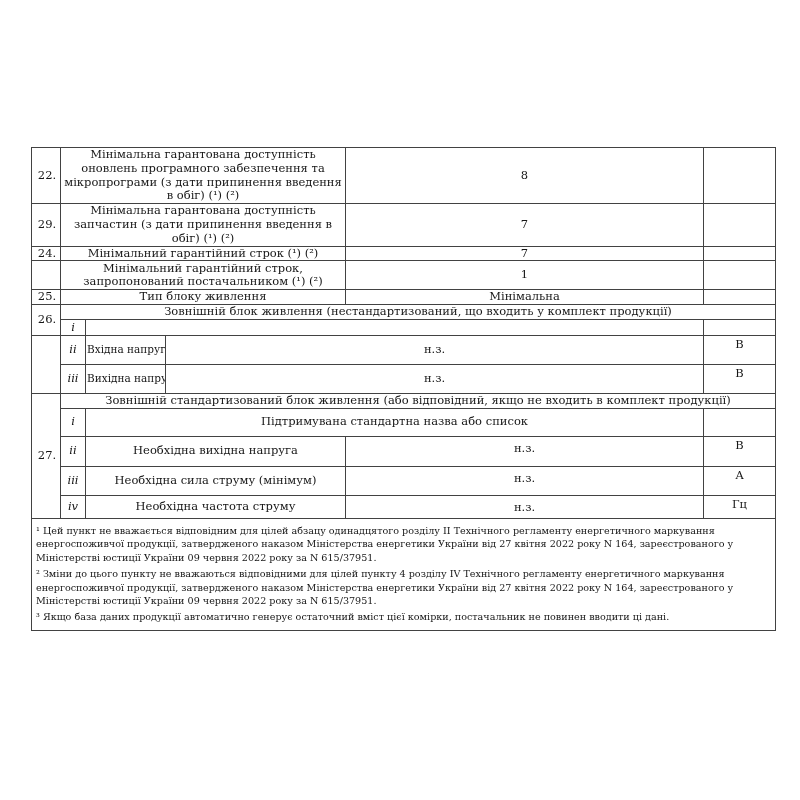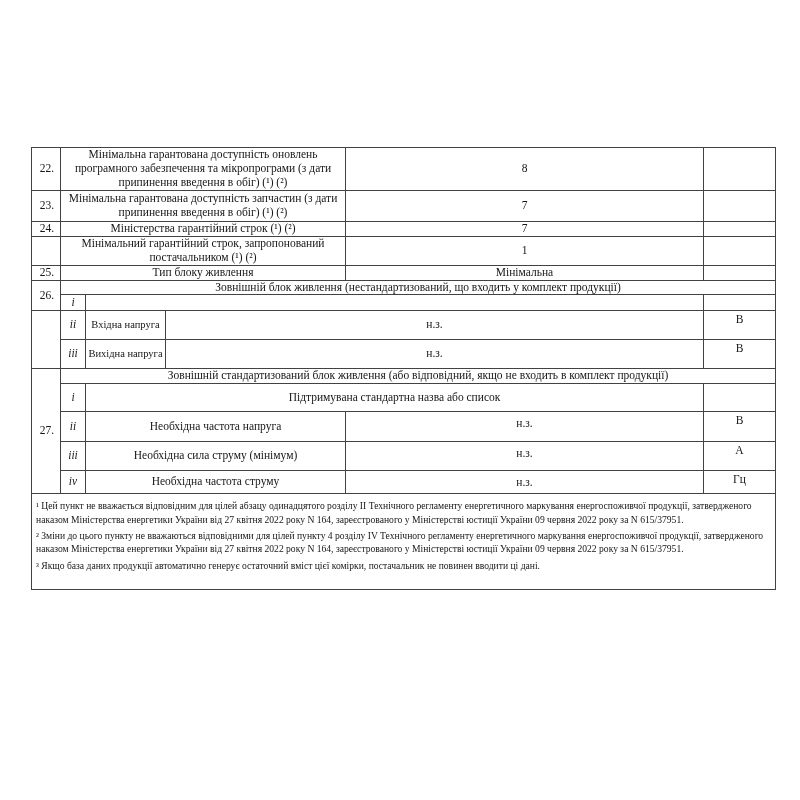--- a/index.html
+++ b/index.html
@@ -29,21 +29,20 @@
     table-layout: fixed;
   }
   td {
     border: 1px solid #424242;
     padding: 0 2px;
     font-size: 11.5px;
     line-height: 13.8px;
     vertical-align: middle;
     text-align: center;
     overflow: hidden;
-    font-family: Liberation Serif, serif;
   }
   td.num {
     text-align: center;
     padding-left: 4px;
   }
   td.sub {
     font-style: italic;
   }
   td.unit {
     vertical-align: top;
@@ -85,29 +84,29 @@
 
     <tbody>
         <tr style="height:43px">
       <td class="num">22.</td>
       <td colspan="3">Мінімальна гарантована доступність оновлень програмного забезпечення та мікропрограми (з дати припинення введення в обіг) (¹) (²)</td>
       <td>8</td>
       <td class="unit"></td>
     </tr>
 
     <tr style="height:31px">
-      <td class="num">23.</td>
+      <td class="num">29.</td>
       <td colspan="3">Мінімальна гарантована доступність запчастин (з дати припинення введення в обіг) (¹) (²)</td>
       <td>7</td>
       <td class="unit"></td>
     </tr>
 
     <tr style="height:14px">
       <td class="num">24.</td>
-      <td colspan="3">Міністерства гарантійний строк (¹) (²)</td>
+      <td colspan="3">Мінімальний гарантійний строк (¹) (²)</td>
       <td>7</td>
       <td class="unit"></td>
     </tr>
 
     <tr style="height:29px">
       <td class="num"></td>
       <td colspan="3">Мінімальний гарантійний строк, запропонований постачальником (¹) (²)</td>
       <td>1</td>
       <td class="unit"></td>
     </tr>
@@ -146,21 +145,21 @@
       <td class="num" rowspan="5">27.</td>
       <td colspan="5">Зовнішній стандартизований блок живлення (або відповідний, якщо не входить в комплект продукції)</td>
     </tr>
     <tr style="height:28px">
       <td class="sub">i</td>
       <td colspan="3">Підтримувана стандартна назва або список</td>
       <td class="unit"></td>
     </tr>
     <tr style="height:30px">
       <td class="sub">ii</td>
-      <td colspan="2">Необхідна частота напруга</td>
+      <td colspan="2">Необхідна вихідна напруга</td>
       <td class="vtop">н.з.</td>
       <td class="unit">В</td>
     </tr>
     <tr style="height:29px">
       <td class="sub">iii</td>
       <td colspan="2">Необхідна сила струму (мінімум)</td>
       <td class="vtop">н.з.</td>
       <td class="unit">А</td>
     </tr>
     <tr style="height:23px">

